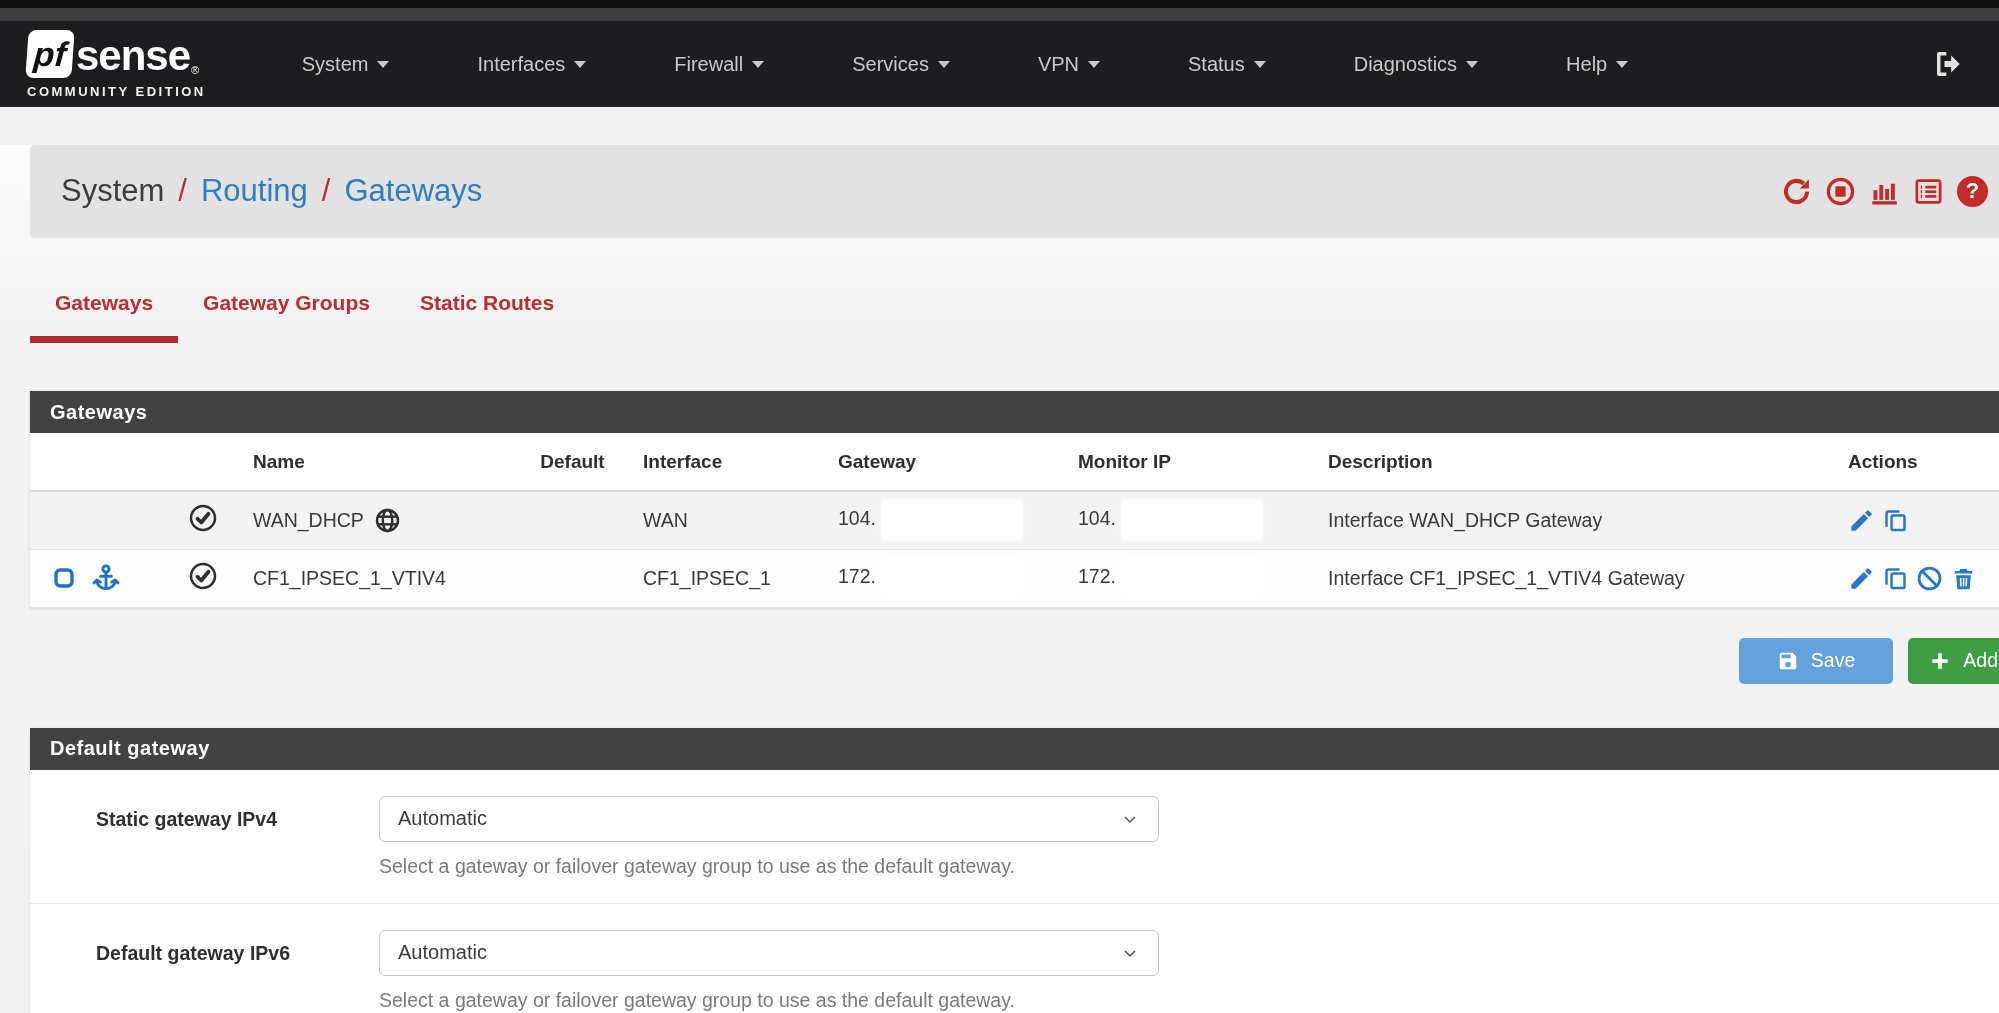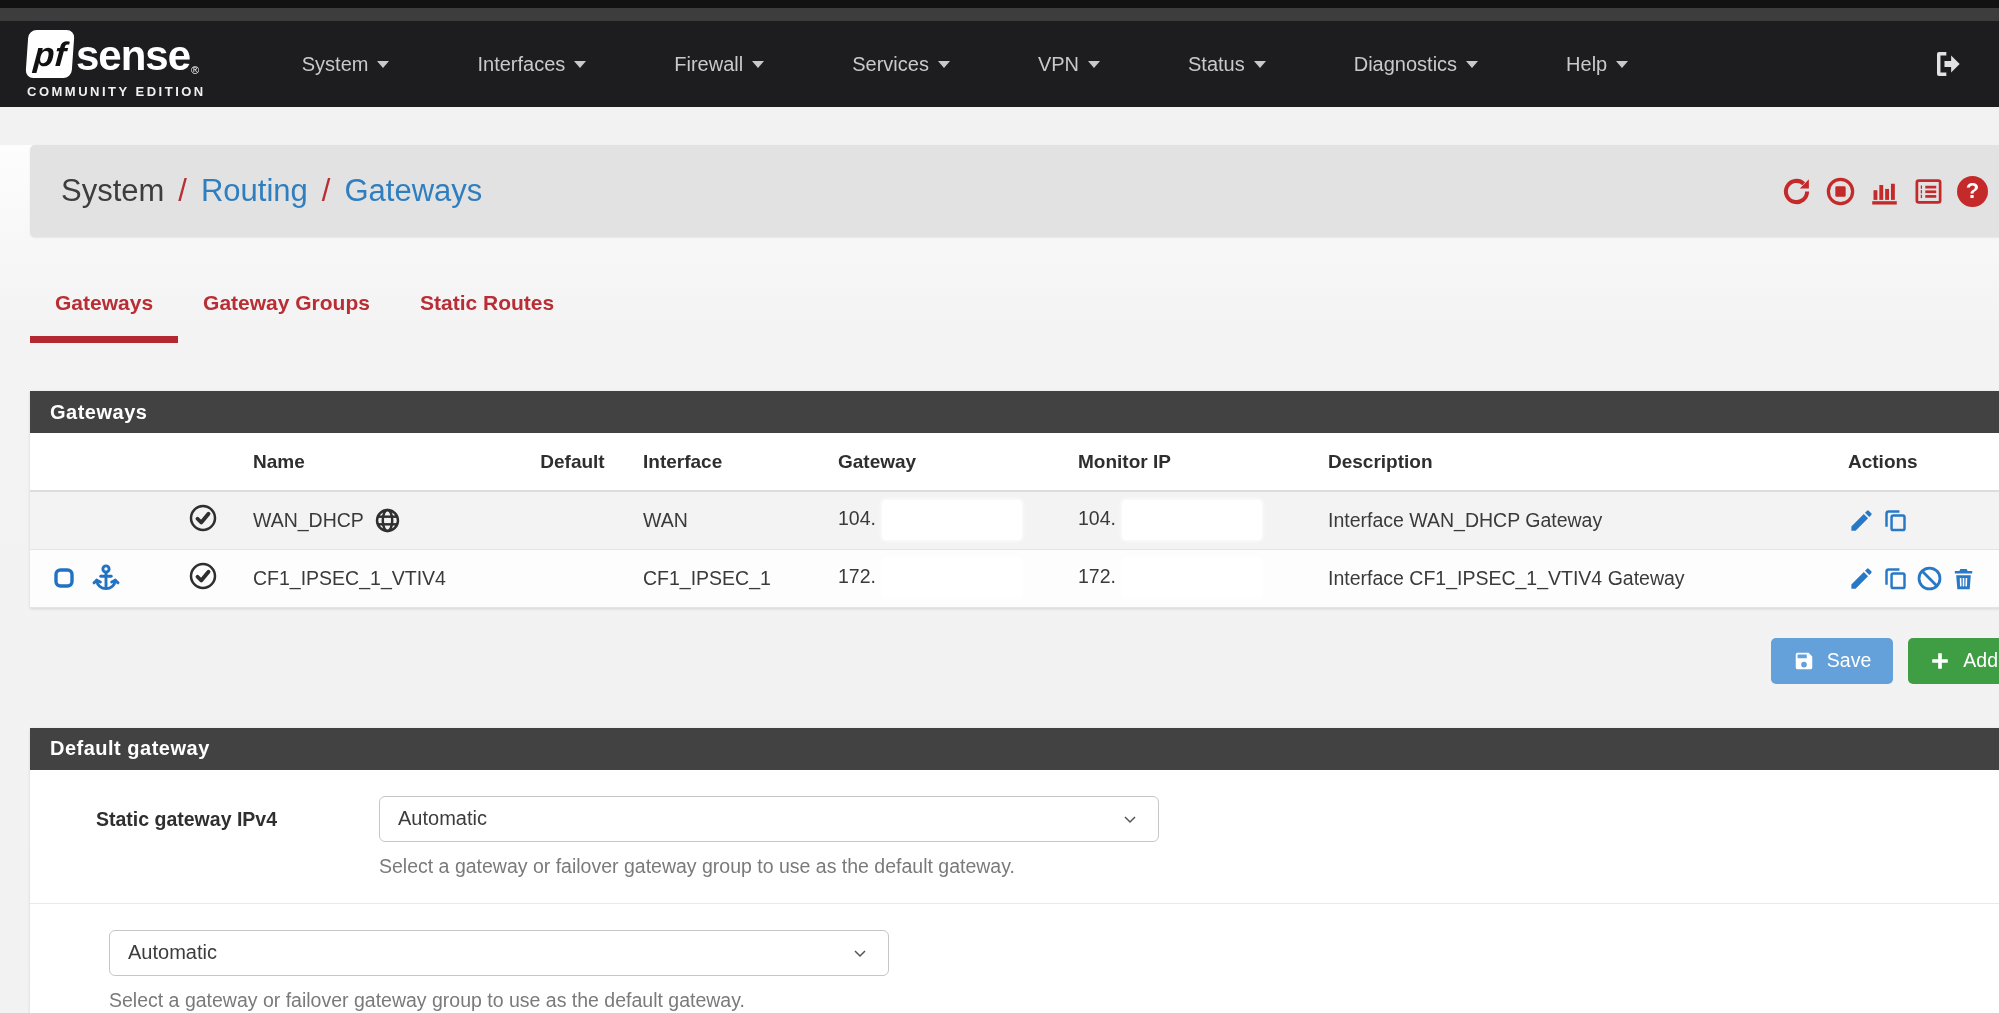--- a/index.html
+++ b/index.html
@@ -68,21 +68,21 @@
   .ic-blue { color:#2272c3; }
   .sel-icons { display:flex; align-items:center; gap:15px; padding-left:4px; }
   .actions-cell { display:flex; align-items:center; gap:7px; }
   .act { color:#2878c8; cursor:pointer; display:inline-flex; }
   .act svg { width:27px; height:27px; display:block; }
 
   .btn-row { display:flex; justify-content:flex-end; align-items:center; gap:15px; margin-top:30px; }
   .btn { height:46px; border:none; border-radius:5px; color:#fff; font-size:19.5px;
     font-family:inherit; display:flex; align-items:center; gap:12px; cursor:pointer; }
   .btn svg { width:22px; height:22px; display:block; }
-  .btn-save { background:#64a0da; padding:0 22px; }
+  .btn-save { background:#64a0da; padding:0 38px; }
   .btn-add { background:#3f9e44; padding:0 42px 0 21px; }
 
   
   .form-row { display:flex; padding:26px 0 25px 66px; }
   .form-row + .form-row { border-top:1px solid #e9e9e9; }
   .f-label { width:270px; font-weight:bold; font-size:19.5px; color:#2f2f2f; padding-top:12px; }
   .f-field { margin-left:13px; }
   .select { width:780px; height:46px; border:1px solid #c6c6c6; border-radius:6px; background:#fff;
     display:flex; align-items:center; padding:0 18px; font-size:20px; color:#3c3c3c; cursor:pointer; }
   .select .chev { margin-left:auto; display:flex; }
@@ -367,20 +367,21 @@
               <svg viewBox="0 0 24 24" fill="none" stroke="currentColor" stroke-width="1.8">
                   <polyline points="6,9.5 12,15.5 18,9.5"></polyline>
                 </svg>
             </span>
           </div>
           <div class="f-help">Select a gateway or failover gateway group to use as the default gateway.</div>
         </div>
       </div>
 
       <div class="form-row">
+        <div class="f-label">Default gateway IPv6</div>
         <div class="f-field">
           <div class="select">
             <span>Automatic</span>
             <span class="chev">
               <svg viewBox="0 0 24 24" fill="none" stroke="currentColor" stroke-width="1.8">
                   <polyline points="6,9.5 12,15.5 18,9.5"></polyline>
                 </svg>
             </span>
           </div>
           <div class="f-help">Select a gateway or failover gateway group to use as the default gateway.</div>

